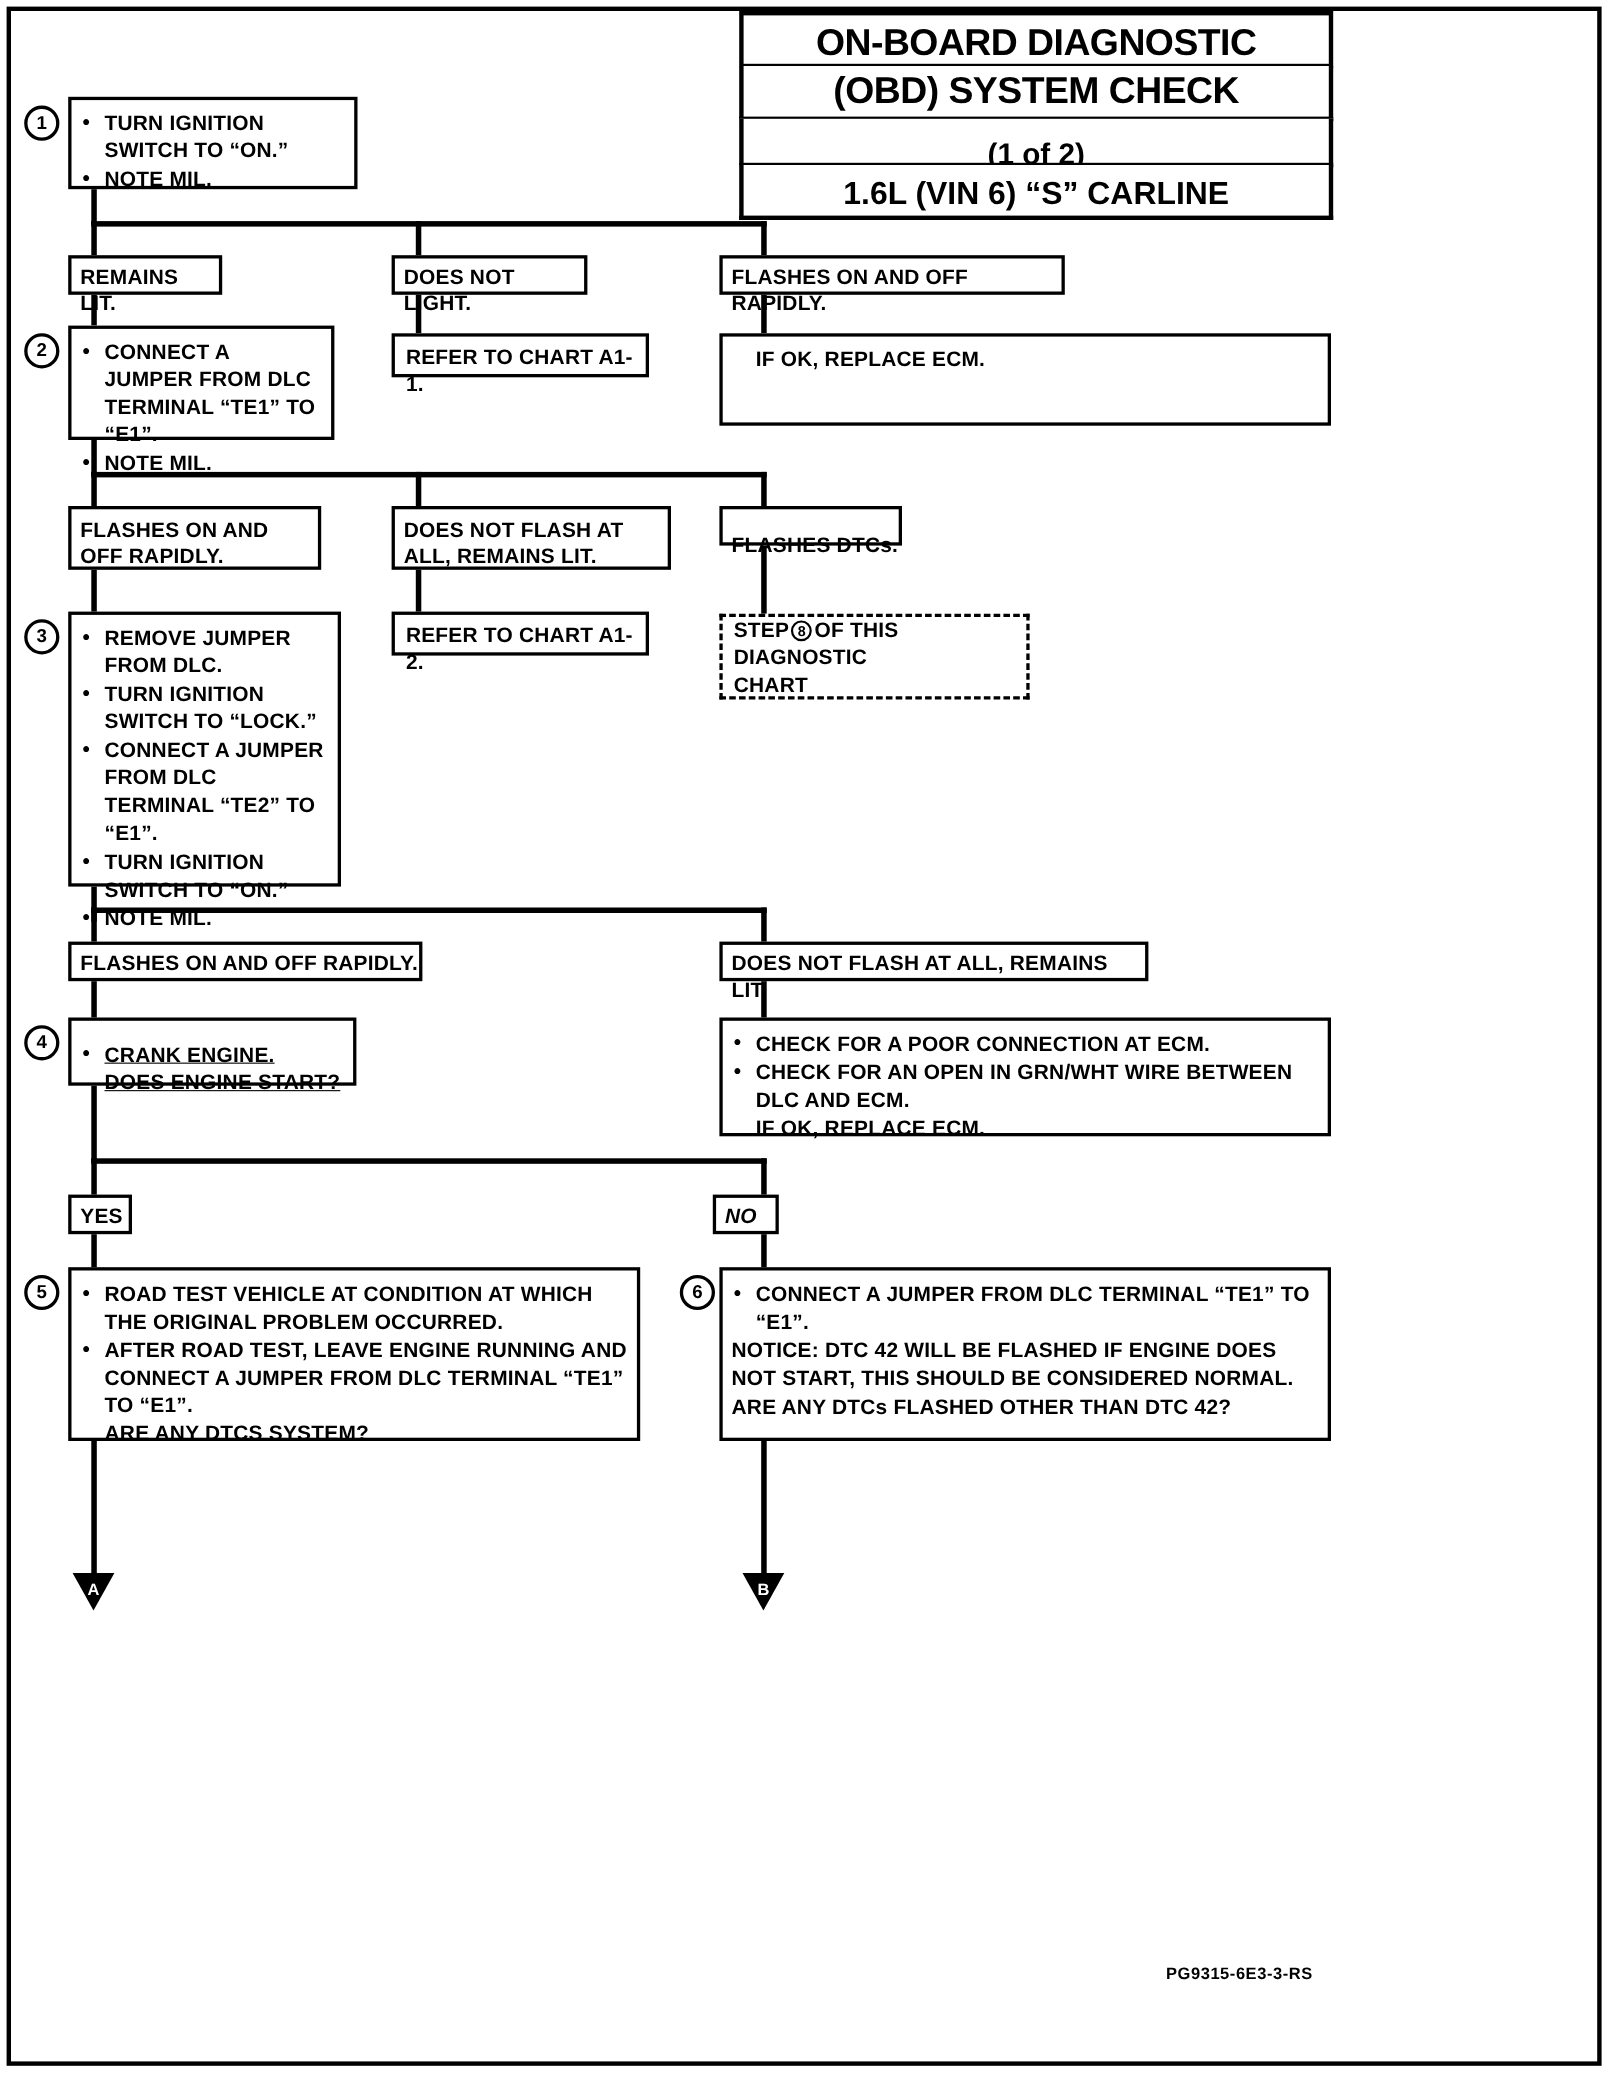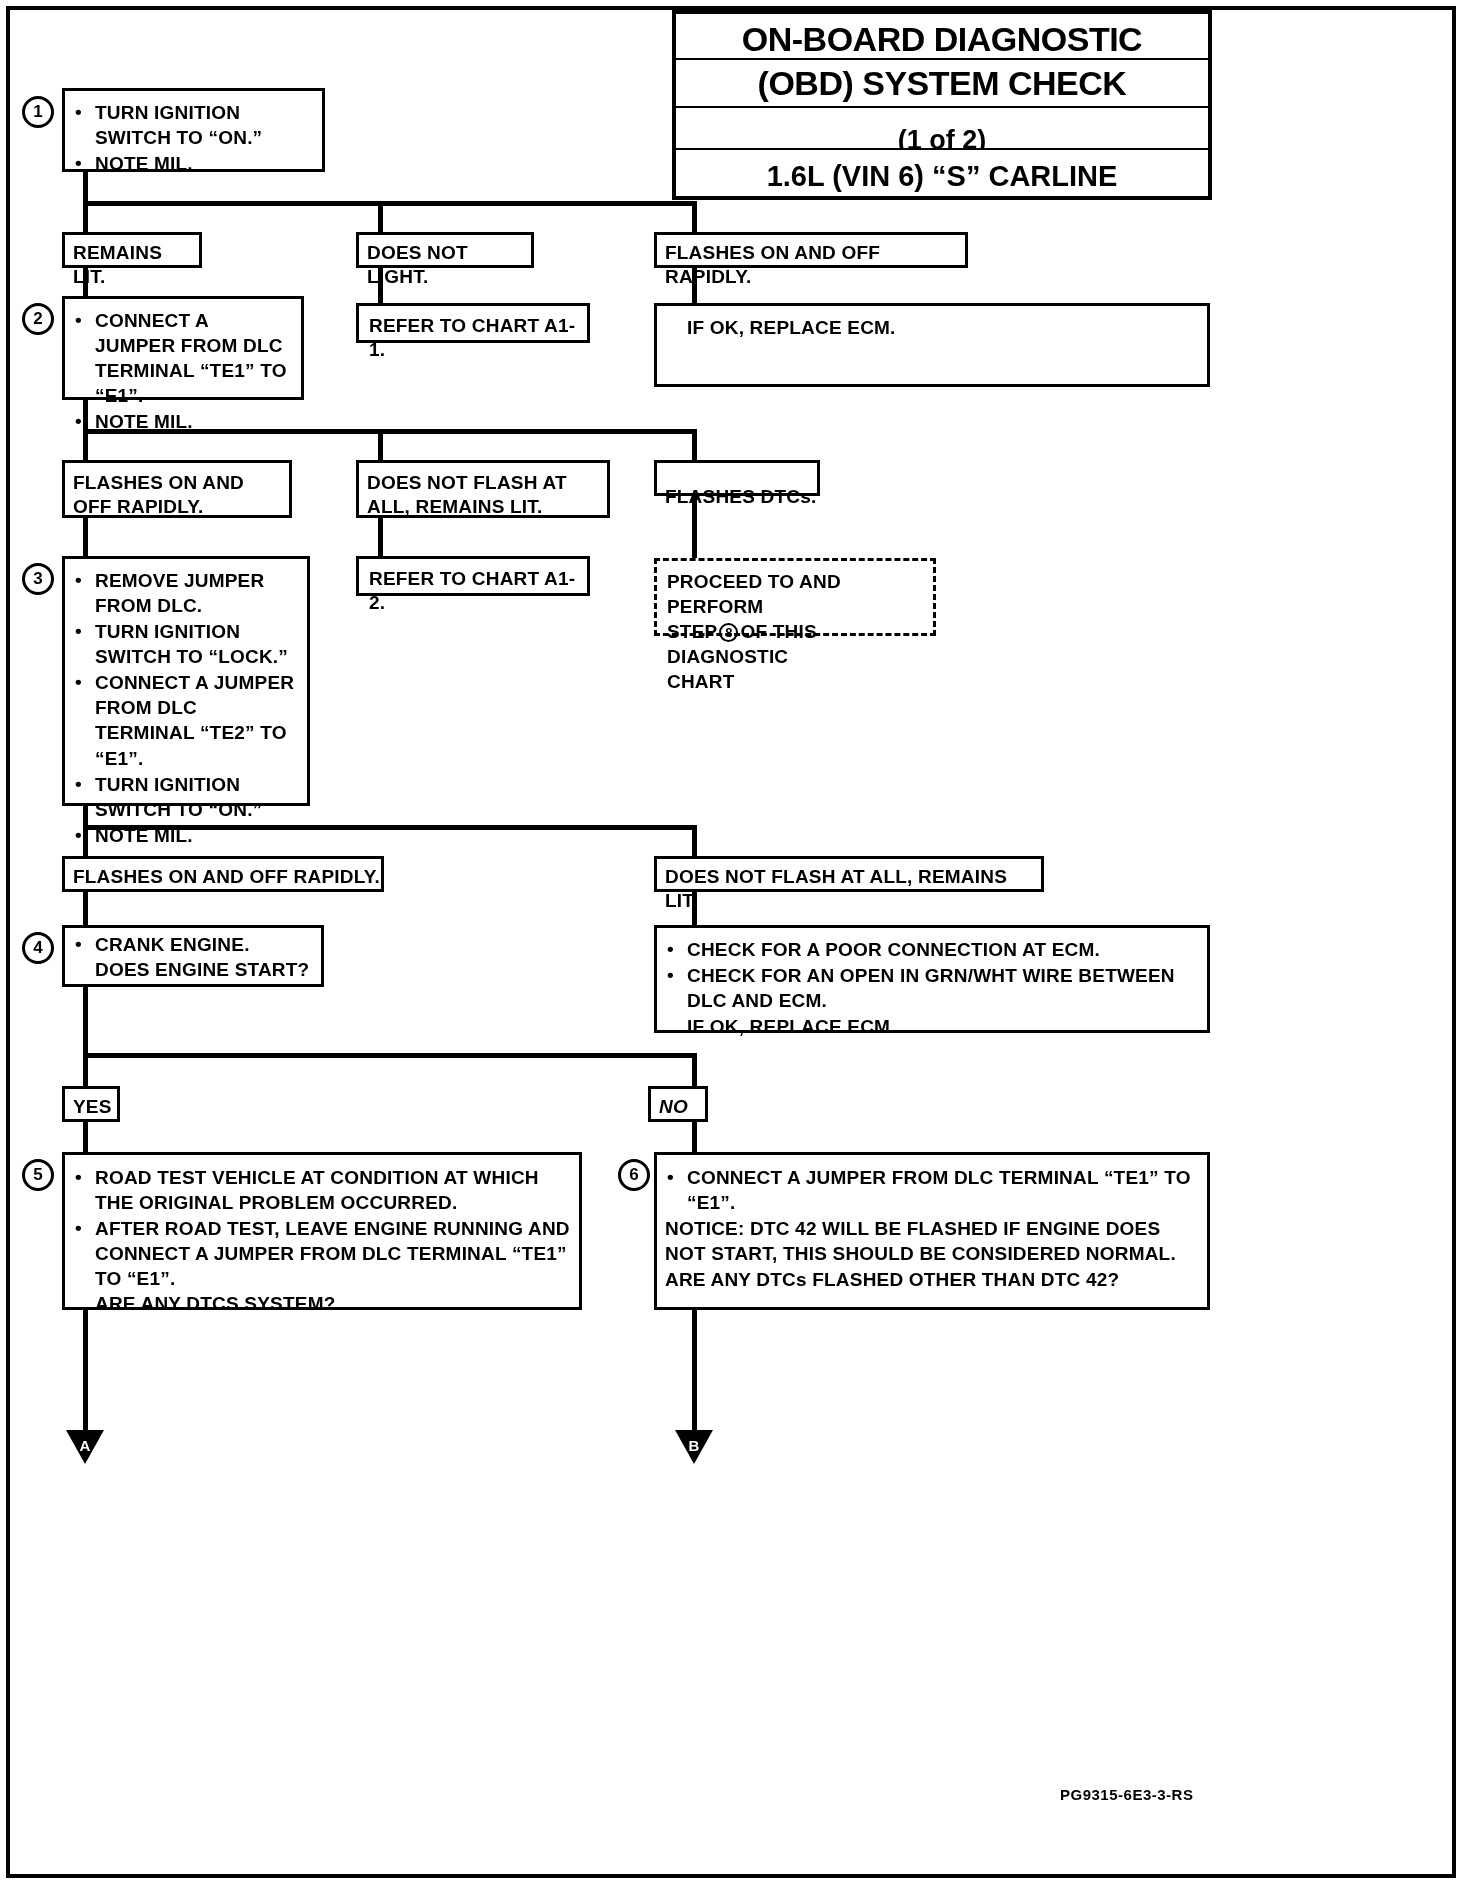--- a/index.html
+++ b/index.html
@@ -131,21 +131,20 @@
       <li>TURN IGNITION SWITCH TO “ON.”</li>
       <li>NOTE MIL.</li>
     </ul>
   </div>
 
   <div class="box" style="left:356px;top:556px;width:234px;height:40px;">
     <div class="lbl" style="margin:8px 0 0 10px;">REFER TO CHART A1-2.</div>
   </div>
 
   <div class="box dashed" style="left:654px;top:558px;width:282px;height:78px;">
-    <div class="bodytxt" style="margin:8px 0 0 10px;">PROCEED TO AND PERFORM</div>
     <div class="bodytxt" style="margin:0 0 0 10px;">
       <span>STEP</span><span class="inlinecirc">8</span><span>OF THIS DIAGNOSTIC</span>
     </div>
     <div class="bodytxt" style="margin:0 0 0 10px;">CHART</div>
   </div>
 
   <div class="line vl" style="left:83px;top:806px;height:32px;"></div>
   <div class="line hl" style="left:83px;top:825px;width:614px;"></div>
   <div class="line vl" style="left:83px;top:825px;height:33px;"></div>
   <div class="line vl" style="left:692px;top:825px;height:33px;"></div>
@@ -155,21 +154,21 @@
   </div>
   <div class="box" style="left:654px;top:856px;width:390px;height:36px;">
     <div class="lbl" style="margin:6px 0 0 8px;">DOES NOT FLASH AT ALL, REMAINS LIT.</div>
   </div>
 
   <div class="line vl" style="left:83px;top:892px;height:36px;"></div>
   <div class="line vl" style="left:692px;top:892px;height:36px;"></div>
 
   <div class="stepnum" style="left:22px;top:932px;">4</div>
   <div class="box" style="left:62px;top:925px;width:262px;height:62px;">
-    <ul class="blist bodytxt" style="margin:4px 8px;">
+    <ul class="blist bodytxt" style="margin:19px 8px;text-decoration:underline;">
       <li>
         <span>CRANK ENGINE.</span><br>
         <span>DOES ENGINE START?</span>
       </li>
     </ul>
   </div>
 
   <div class="box" style="left:654px;top:925px;width:556px;height:108px;">
     <ul class="blist bodytxt" style="margin:9px 8px;">
       <li>CHECK FOR A POOR CONNECTION AT ECM.</li>

